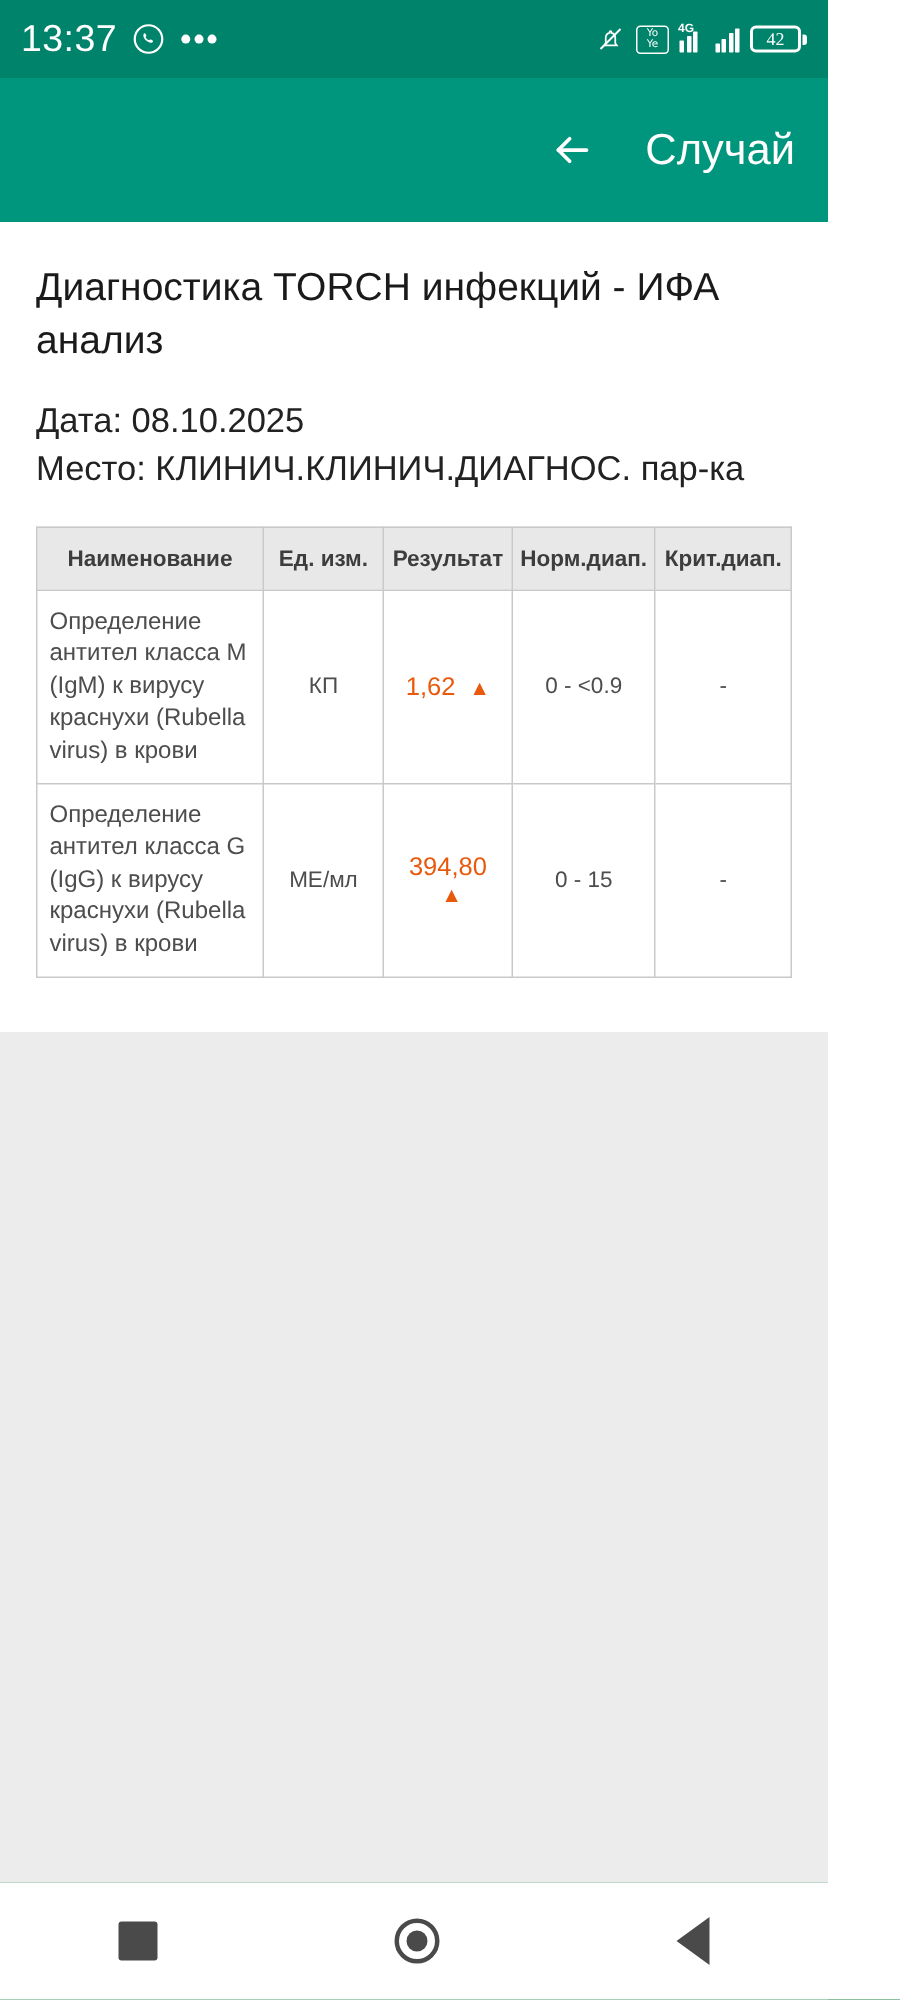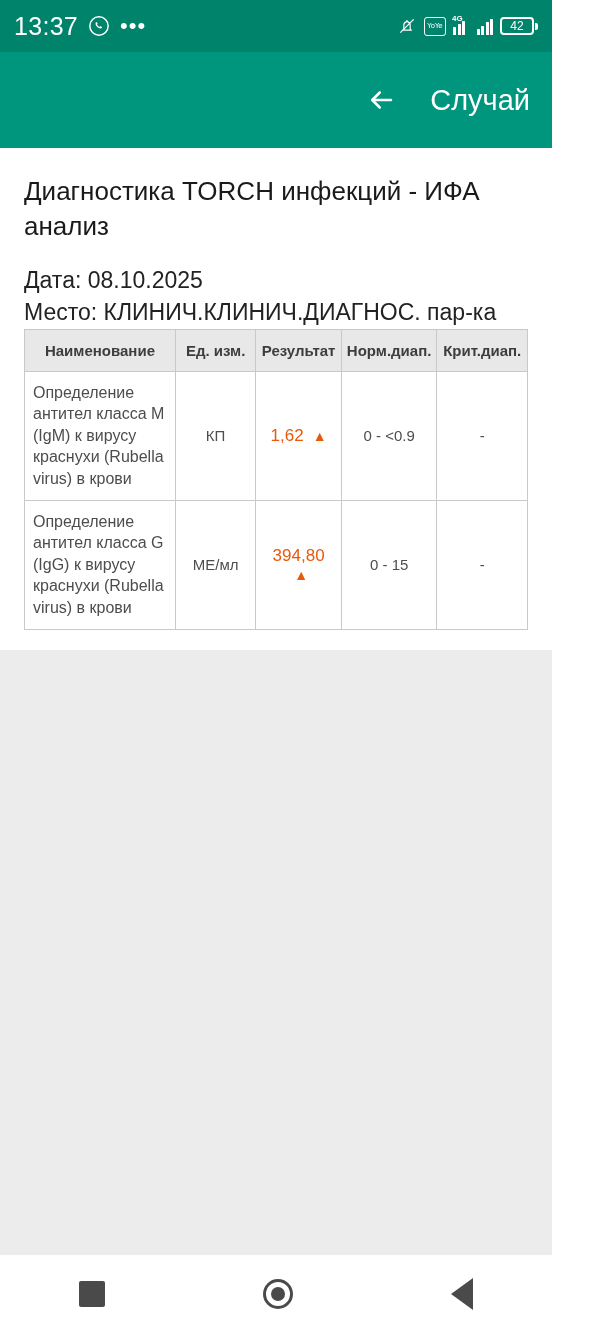--- a/index.html
+++ b/index.html
@@ -60,21 +60,21 @@
   }
   .mute-icon svg { display: block; }
   .yo-badge {
     width: 20px;
     height: 17px;
     border: 1.6px solid #ffffff;
     border-radius: 3px;
     font-size: 7px;
     line-height: 7px;
     display: flex;
-    flex-direction: row;
+    flex-direction: column;
     align-items: center;
     justify-content: center;
     font-family: "DejaVu Sans", sans-serif;
   }
   .net-icon {
     position: relative;
     display: flex;
     align-items: flex-end;
     gap: 1.5px;
     height: 18px;
@@ -120,20 +120,21 @@
     width: 34px;
     height: 18px;
     border: 2px solid #ffffff;
     border-radius: 4px;
     font-size: 12px;
     color: #ffffff;
     display: flex;
     align-items: center;
     justify-content: center;
     box-sizing: border-box;
+    font-family: Liberation Serif, serif;
   }
   .battery-cap {
     width: 3px;
     height: 7px;
     background: #ffffff;
     border-radius: 0 2px 2px 0;
     margin-left: 1px;
   }
 
   
@@ -174,21 +175,22 @@
     margin: 0 0 20px 0;
   }
   .meta-line {
     font-size: 23px;
     color: #222222;
     line-height: 1.4;
   }
 
   
   .table-wrap {
-    padding-bottom: 20px;
+    margin-top: 22px;
+    padding-bottom: 36px;
   }
   table.results {
     border-collapse: collapse;
     width: 100%;
     table-layout: fixed;
   }
   table.results th,
   table.results td {
     border: 1px solid #c9c9c9;
     padding: 8px 6px;

